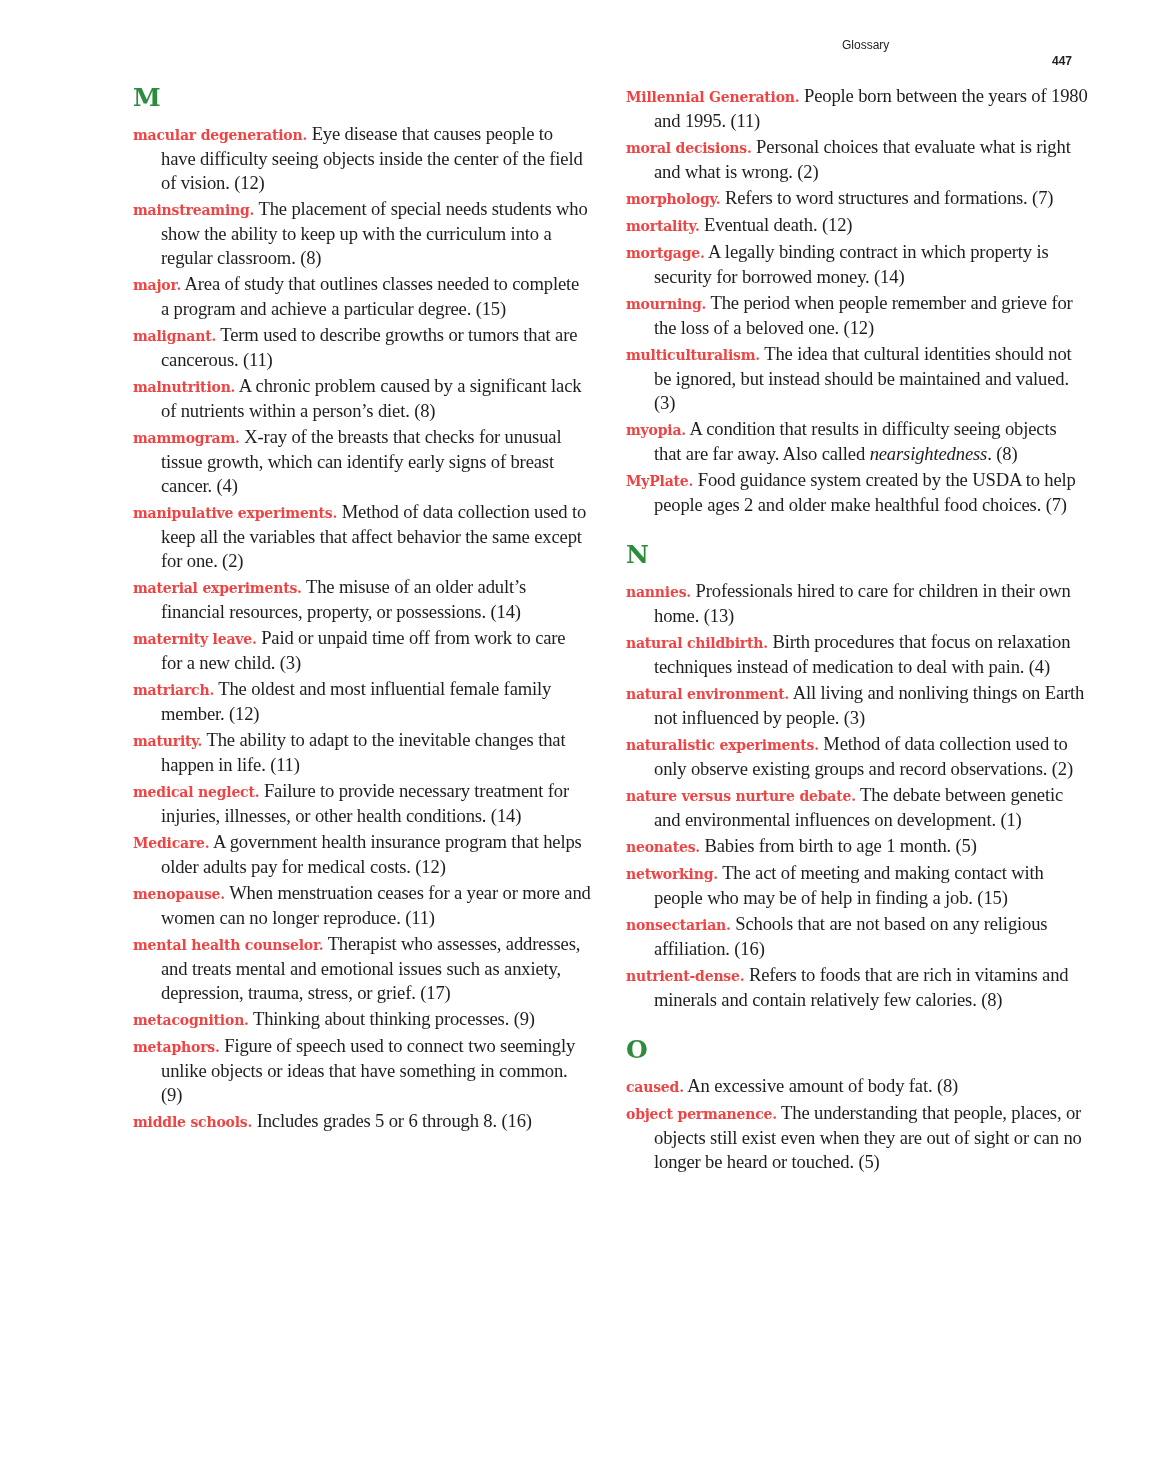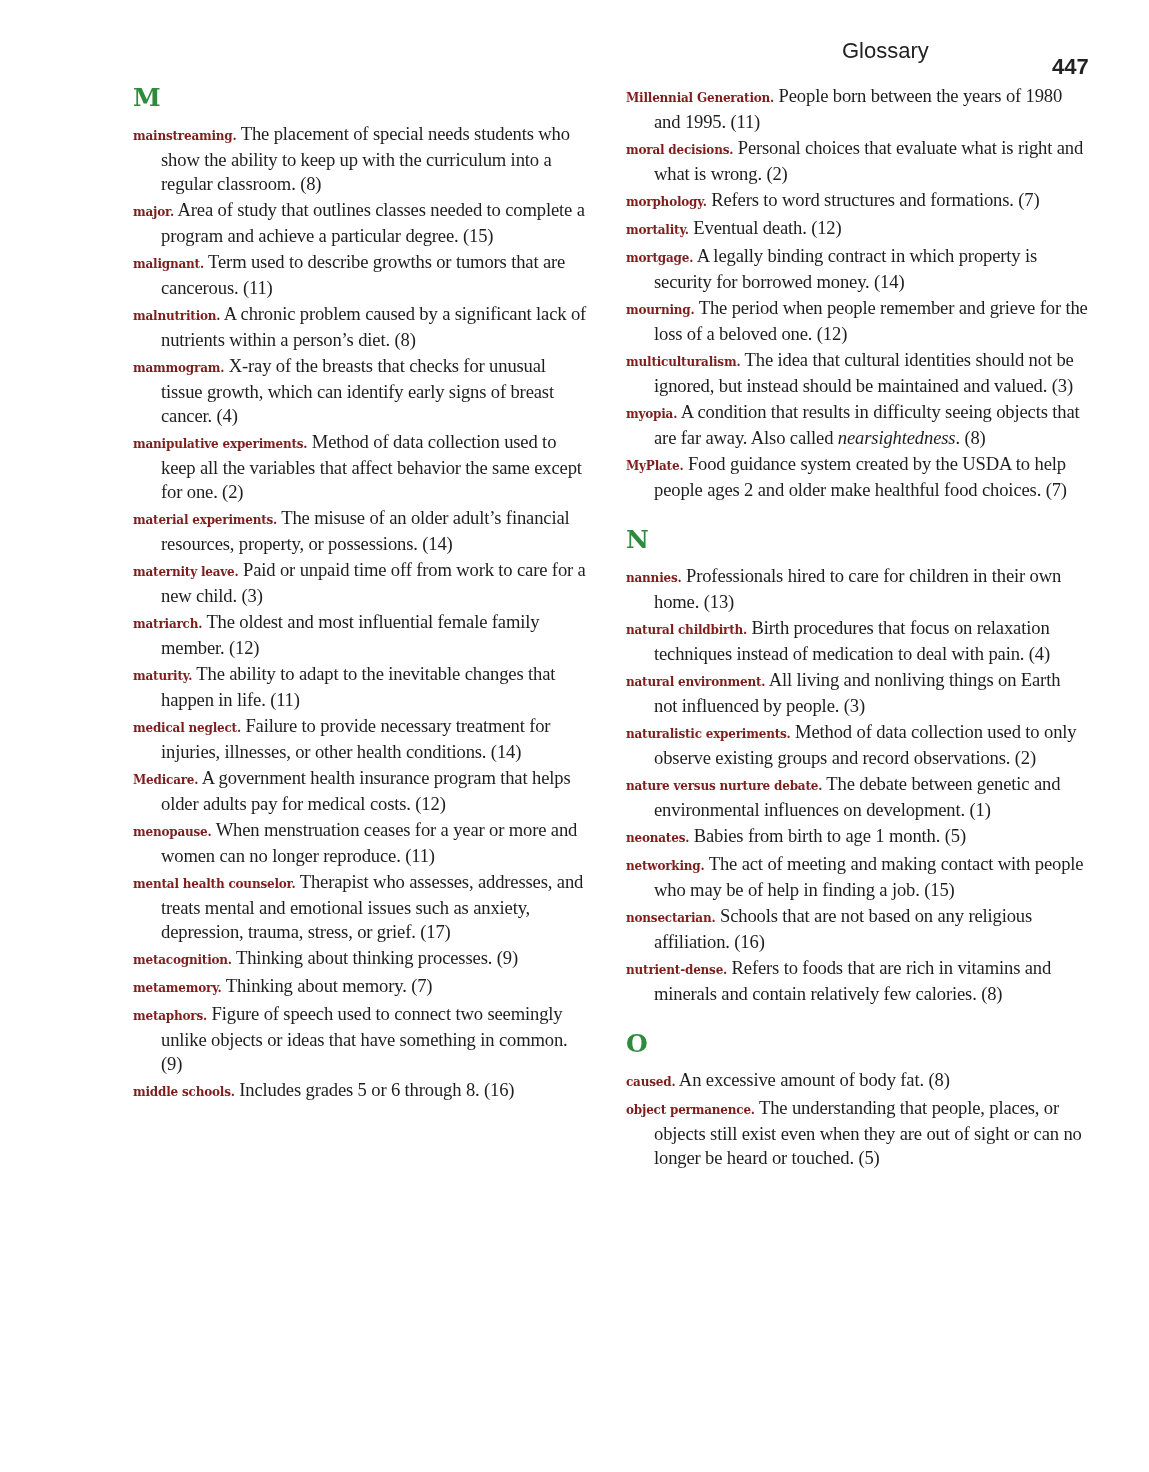--- a/index.html
+++ b/index.html
@@ -1,70 +1,70 @@
 <!DOCTYPE html>
 <html><head>
 <meta charset="utf-8">
 <style>
   html, body { margin: 0; padding: 0; background: #ffffff; }
   body { width: 1149px; height: 1472px; position: relative; overflow: hidden; }
   .header {
     position: absolute; top: 36px; left: 0; width: 1149px; height: 26px;
-    font-family: "Liberation Sans", sans-serif; font-size: 22px; color: #222;
+    font-family: "Liberation Sans", sans-serif; font-size: 12px; color: #222;
   }
   .header .section { position: absolute; left: 842px; top: 2px; }
   .header .page-num { position: absolute; left: 1052px; top: 18px; font-weight: bold; }
   .col {
     position: absolute; top: 84px;
     font-family: "DejaVu Serif", "Liberation Serif", serif;
   }
   .col-left { left: 133px; width: 458px; }
   .col-right { left: 626px; width: 462px; top: 84px; }
   .letter {
     color: #2e8b3e; font-family: "DejaVu Serif", serif; font-weight: bold;
     font-size: 25px; line-height: 28px; margin: 0 0 10px 0;
   }
   .entry {
     font-family: "Liberation Serif", serif; font-size: 18.6px; line-height: 24px;
     color: #1e1e1e; padding-left: 28px; text-indent: -28px; margin: 0 0 2px 0;
     letter-spacing: -0.15px;
   }
   .term {
-    color: #7f1d1d; font-family: "DejaVu Serif", serif; font-weight: bold;
-    font-size: 12px; letter-spacing: -0.2px; text-align: right;
+    color: #ef4444; font-family: "DejaVu Serif", serif; font-weight: bold;
+    font-size: 14px; letter-spacing: -0.2px; text-align: right;
   }
   .gap { height: 22px; }
 </style>
 </head>
 <body>
 
 <div class="header">
   <span class="section">Glossary</span>
   <span class="page-num">447</span>
 </div>
 
 <div class="col col-left">
   <div class="letter">M</div>
   <div>
+      <p class="entry"><span class="term">macular degeneration.</span> <span class="def">Eye disease that causes people to have difficulty seeing objects inside the center of the field of vision. (12)</span></p>
       <p class="entry"><span class="term">mainstreaming.</span> <span class="def">The placement of special needs students who show the ability to keep up with the curriculum into a regular classroom. (8)</span></p>
       <p class="entry"><span class="term">major.</span> <span class="def">Area of study that outlines classes needed to complete a program and achieve a particular degree. (15)</span></p>
       <p class="entry"><span class="term">malignant.</span> <span class="def">Term used to describe growths or tumors that are cancerous. (11)</span></p>
       <p class="entry"><span class="term">malnutrition.</span> <span class="def">A chronic problem caused by a significant lack of nutrients within a person’s diet. (8)</span></p>
       <p class="entry"><span class="term">mammogram.</span> <span class="def">X-ray of the breasts that checks for unusual tissue growth, which can identify early signs of breast cancer. (4)</span></p>
       <p class="entry"><span class="term">manipulative experiments.</span> <span class="def">Method of data collection used to keep all the variables that affect behavior the same except for one. (2)</span></p>
       <p class="entry"><span class="term">material experiments.</span> <span class="def">The misuse of an older adult’s financial resources, property, or possessions. (14)</span></p>
       <p class="entry"><span class="term">maternity leave.</span> <span class="def">Paid or unpaid time off from work to care for a new child. (3)</span></p>
       <p class="entry"><span class="term">matriarch.</span> <span class="def">The oldest and most influential female family member. (12)</span></p>
       <p class="entry"><span class="term">maturity.</span> <span class="def">The ability to adapt to the inevitable changes that happen in life. (11)</span></p>
       <p class="entry"><span class="term">medical neglect.</span> <span class="def">Failure to provide necessary treatment for injuries, illnesses, or other health conditions. (14)</span></p>
       <p class="entry"><span class="term">Medicare.</span> <span class="def">A government health insurance program that helps older adults pay for medical costs. (12)</span></p>
       <p class="entry"><span class="term">menopause.</span> <span class="def">When menstruation ceases for a year or more and women can no longer reproduce. (11)</span></p>
       <p class="entry"><span class="term">mental health counselor.</span> <span class="def">Therapist who assesses, addresses, and treats mental and emotional issues such as anxiety, depression, trauma, stress, or grief. (17)</span></p>
       <p class="entry"><span class="term">metacognition.</span> <span class="def">Thinking about thinking processes. (9)</span></p>
-      <p class="entry"><span class="term">metamemory.</span> <span class="def">Thinking about memory. (7)</span></p>
       <p class="entry"><span class="term">metaphors.</span> <span class="def">Figure of speech used to connect two seemingly unlike objects or ideas that have something in common. (9)</span></p>
       <p class="entry"><span class="term">middle schools.</span> <span class="def">Includes grades 5 or 6 through 8. (16)</span></p>
     </div>
 </div>
 
 <div class="col col-right">
   <div>
       <p class="entry"><span class="term">Millennial Generation.</span> <span class="def">People born between the years of 1980 and 1995. (11)</span></p>
       <p class="entry"><span class="term">moral decisions.</span> <span class="def">Personal choices that evaluate what is right and what is wrong. (2)</span></p>
       <p class="entry"><span class="term">morphology.</span> <span class="def">Refers to word structures and formations. (7)</span></p>

